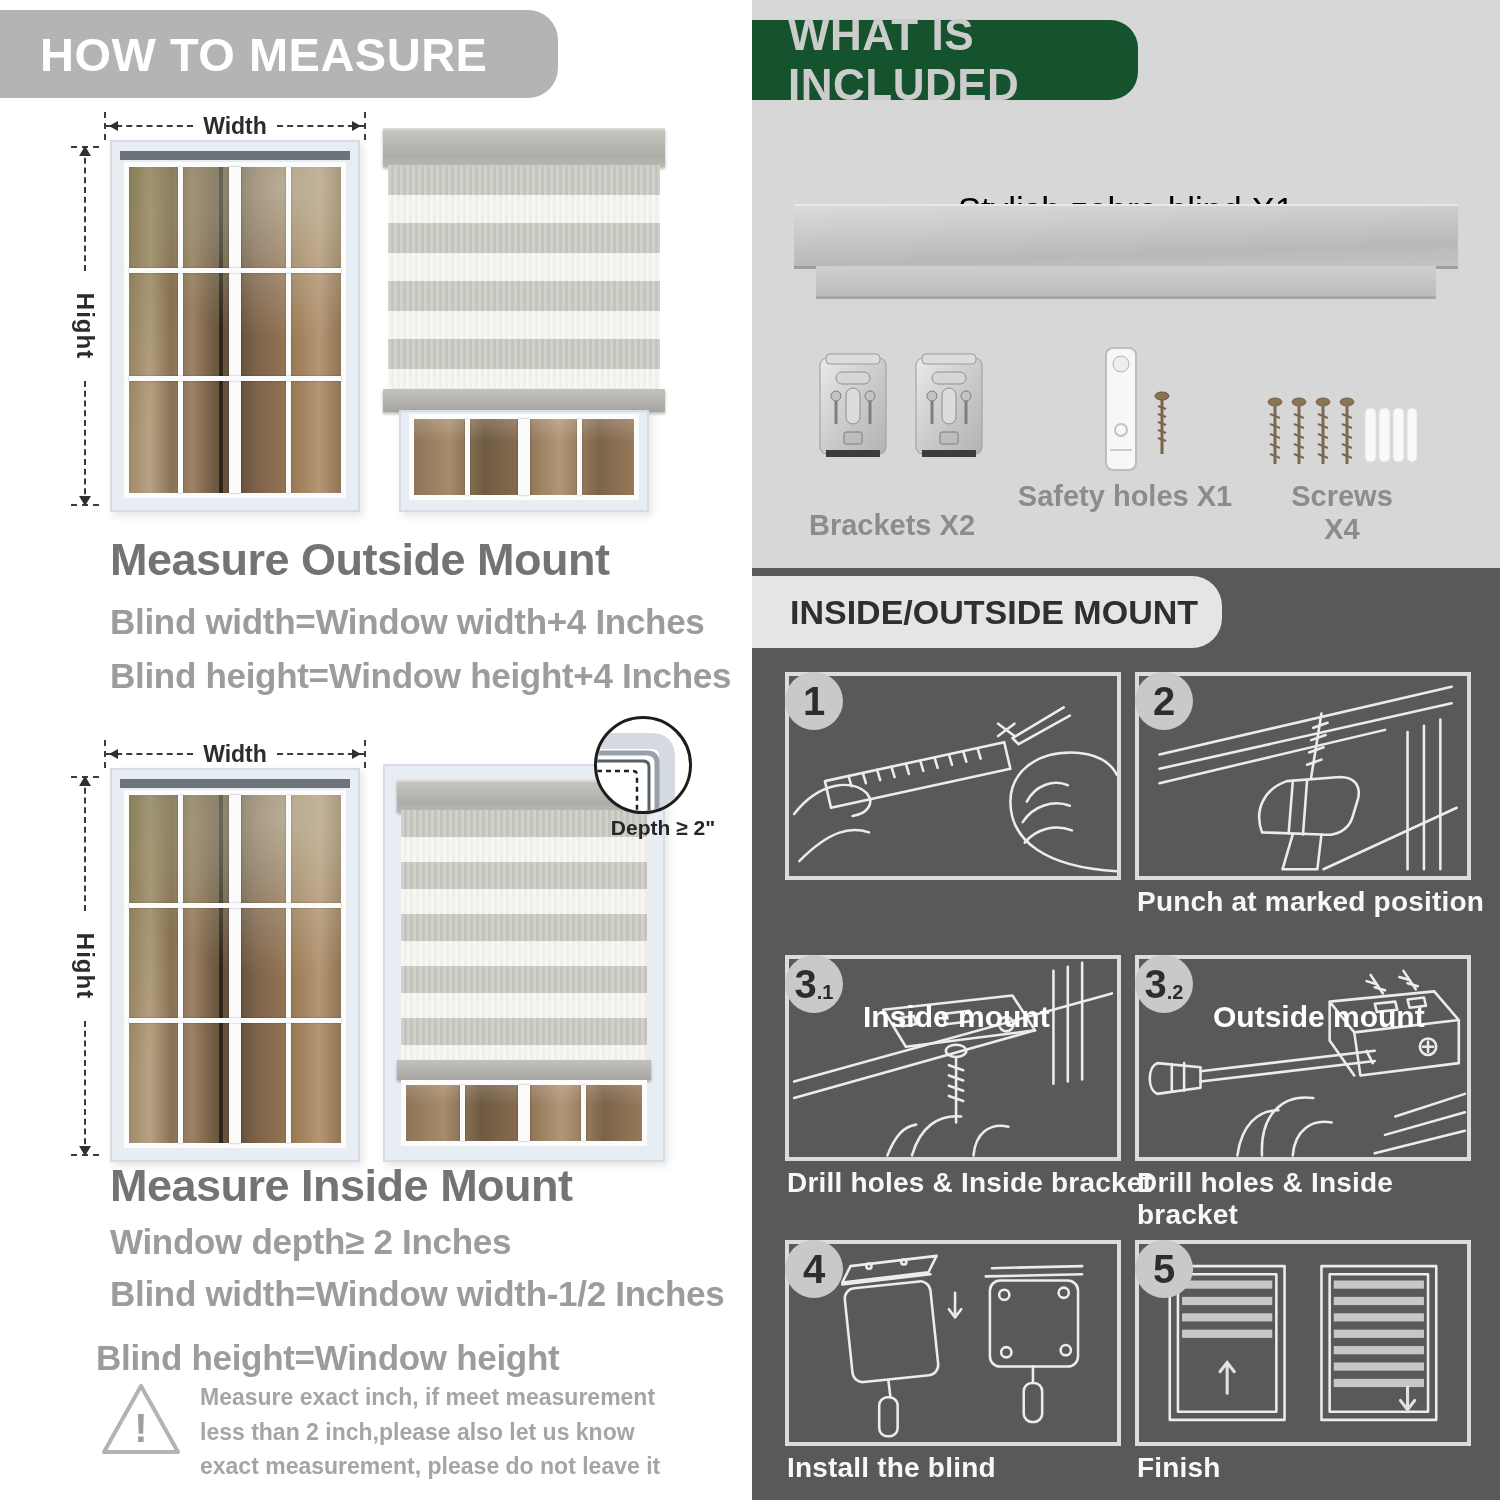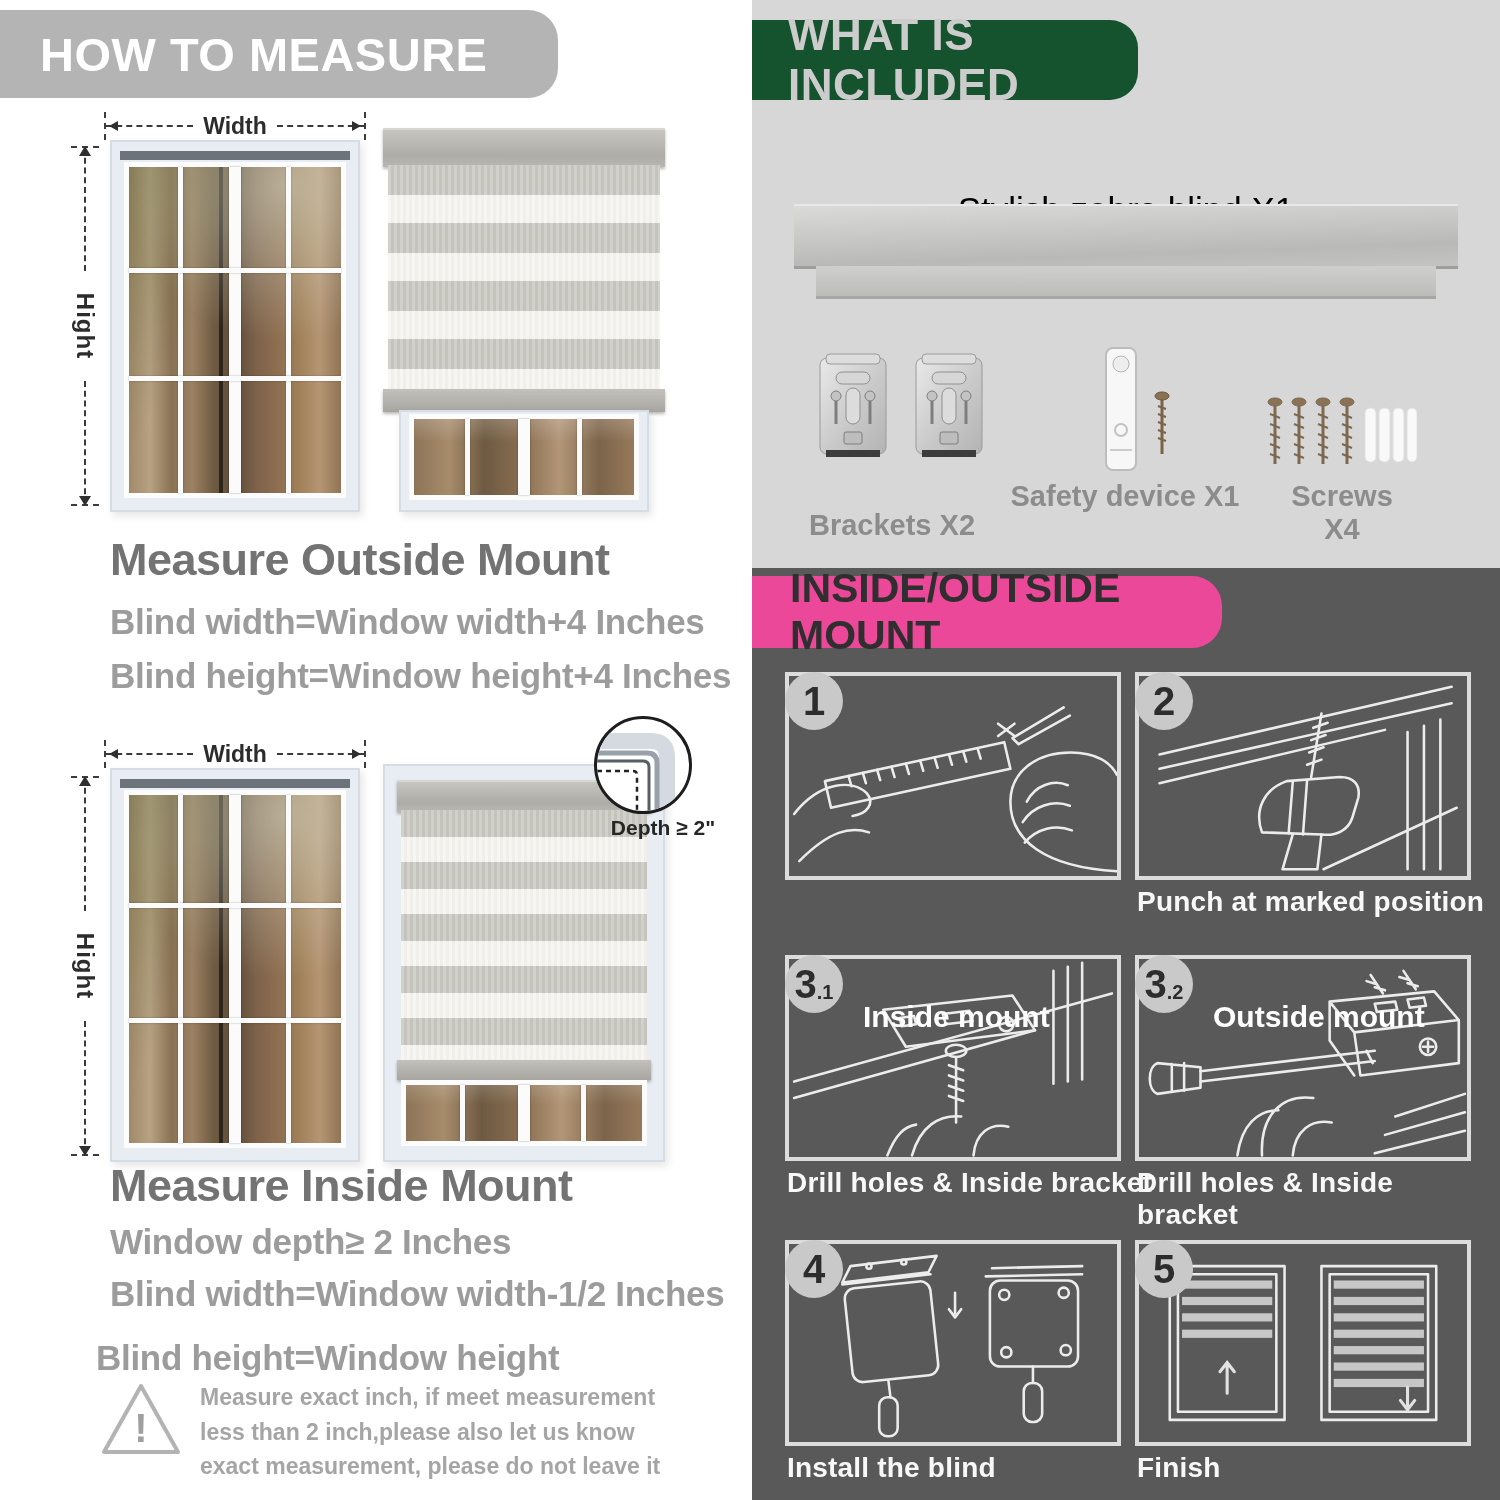--- a/index.html
+++ b/index.html
@@ -6,22 +6,22 @@
   body{width:1500px;height:1500px;position:relative;overflow:hidden;background:#ffffff;
        font-family:"Liberation Sans", sans-serif;}
   .abs{position:absolute;}
 
   
   .pill{position:absolute;display:flex;align-items:center;font-weight:bold;letter-spacing:.5px;}
   .pill-how{left:0;top:10px;width:518px;height:88px;background:#b4b4b4;border-radius:0 30px 30px 0;
             color:#ffffff;font-size:47px;padding-left:40px;}
   .pill-incl{left:0;top:20px;width:350px;height:80px;background:#14532d;border-radius:0 28px 28px 0;
              color:#cccccc;font-size:44px;padding-left:36px;align-items:center;}
-  .pill-mnt{left:0;top:8px;width:432px;height:72px;background:#ec4899;border-radius:0 30px 30px 0;
-            color:#2f2f2f;font-size:41px;padding-left:38px;letter-spacing:0;}
+  .pill-mnt{left:0;top:8px;width:432px;height:72px;background:#e5e5e5;border-radius:0 30px 30px 0;
+            color:#2f2f2f;font-size:34px;padding-left:38px;letter-spacing:0;}
 
   
   .sec-title{position:absolute;font-weight:bold;font-size:45px;color:#737373;letter-spacing:-.5px;}
   .sec-line{position:absolute;font-weight:bold;font-size:35px;color:#9c9c9c;letter-spacing:-.3px;}
 
   
   .window{position:absolute;background:#e7edf3;box-shadow:inset 0 0 0 2px #d5dce4, 3px 4px 8px rgba(0,0,0,.10);}
   .toprail{position:absolute;left:10px;right:10px;top:11px;height:9px;background:#6d737a;}
   .glass{position:absolute;left:14px;right:14px;top:22px;bottom:14px;border:5px solid #fcfcfd;
          background:
@@ -268,21 +268,21 @@
 
   <svg class="abs" style="left:344px;top:342px;" width="96" height="140" viewBox="0 0 96 140">
     <rect x="10" y="6" width="30" height="122" rx="7" fill="rgba(255,255,255,.8)" stroke="#bdbdbd" stroke-width="2"></rect>
     <circle cx="25" cy="22" r="8" fill="#eeeeee" stroke="#b5b5b5"></circle>
     <circle cx="25" cy="88" r="6" fill="none" stroke="#c2c2c2" stroke-width="2"></circle>
     <line x1="14" y1="108" x2="36" y2="108" stroke="#cccccc" stroke-width="2"></line>
     <line x1="66" y1="58" x2="66" y2="112" stroke="#7a6346" stroke-width="3"></line>
     <path d="M62,64 l8,3 M62,72 l8,3 M62,80 l8,3 M62,88 l8,3 M62,96 l8,3" stroke="#7a6346" stroke-width="2" fill="none"></path>
     <ellipse cx="66" cy="54" rx="7" ry="4" fill="#8a7254" stroke="#6b563c"></ellipse>
   </svg>
-  <div class="item-label" style="left:258px;width:230px;">Safety device X1</div>
+  <div class="item-label" style="left:258px;width:230px;">Safety holes X1</div>
 
   <svg class="abs" style="left:515px;top:396px;" width="150" height="78" viewBox="0 0 150 78">
     <g stroke="#7d6850" fill="#8a7254">
       <g transform="translate(8,0)">
           <ellipse cx="0" cy="6" rx="7" ry="4"></ellipse>
           <line x1="0" y1="10" x2="0" y2="68" stroke-width="3"></line>
           <path d="M-5,18 l10,4 M-5,28 l10,4 M-5,38 l10,4 M-5,48 l10,4 M-5,58 l10,4" stroke-width="2" fill="none"></path>
         </g>
       <g transform="translate(32,0)">
           <ellipse cx="0" cy="6" rx="7" ry="4"></ellipse>

